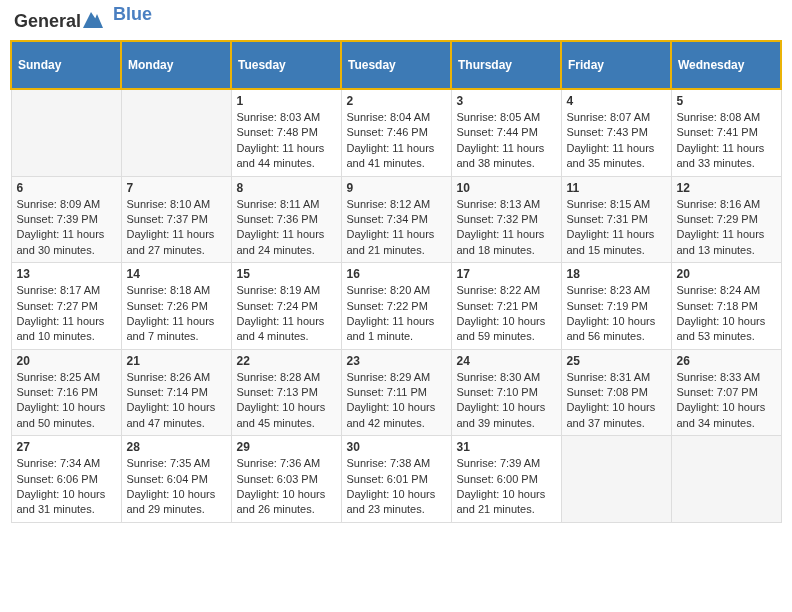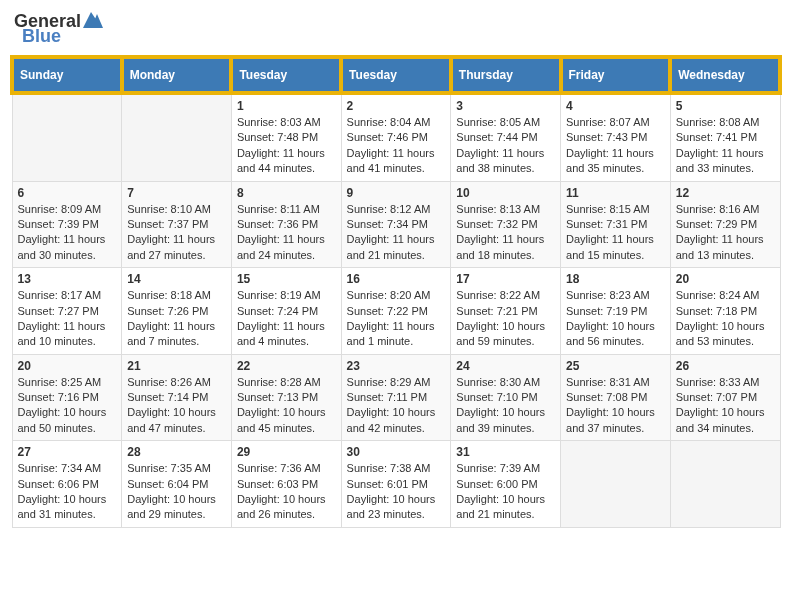--- a/index.html
+++ b/index.html
@@ -46,23 +46,23 @@
     .calendar {
       width: 100%;
       border-collapse: collapse;
       border: 1px solid #ccc;
     }
     .calendar th {
       background-color: #3d7ab5;
       color: #fff;
       font-size: 12px;
       font-weight: bold;
-      padding: 9px 6px;
+      padding: 16px 6px;
       text-align: left;
-      border: 4px solid #eab308;
+      border: 2px solid #eab308;
     }
     .calendar td {
       vertical-align: top;
       padding: 4px 5px;
       font-size: 10px;
       color: #333;
       border: 1px solid #ddd;
       width: calc(100% / 7);
       min-height: 80px;
       background: #fff;
@@ -84,21 +84,21 @@
     }
     .empty-cell {
       background: #f5f5f5 !important;
     }
   </style>
 </head>
 <body>
 
 <div class="header">
   <div class="logo">
-    <div style="display:flex;flex-direction:column;align-items:flex-start;">
+    <div style="display:flex;flex-direction:row;align-items:flex-start;">
       <div style="display:flex;align-items:center;">
         <span class="logo-text-general">General</span>
         <svg width="22" height="20" viewBox="0 0 22 20" style="margin-left:2px;margin-bottom:2px;">
           <polygon points="0,18 8,2 16,14 10,14 14,4 20,18" fill="#3d7ab5"></polygon>
         </svg>
       </div>
       <span class="logo-text-blue" style="margin-top:-6px;margin-left:8px;">Blue</span>
     </div>
   </div>
 </div>

